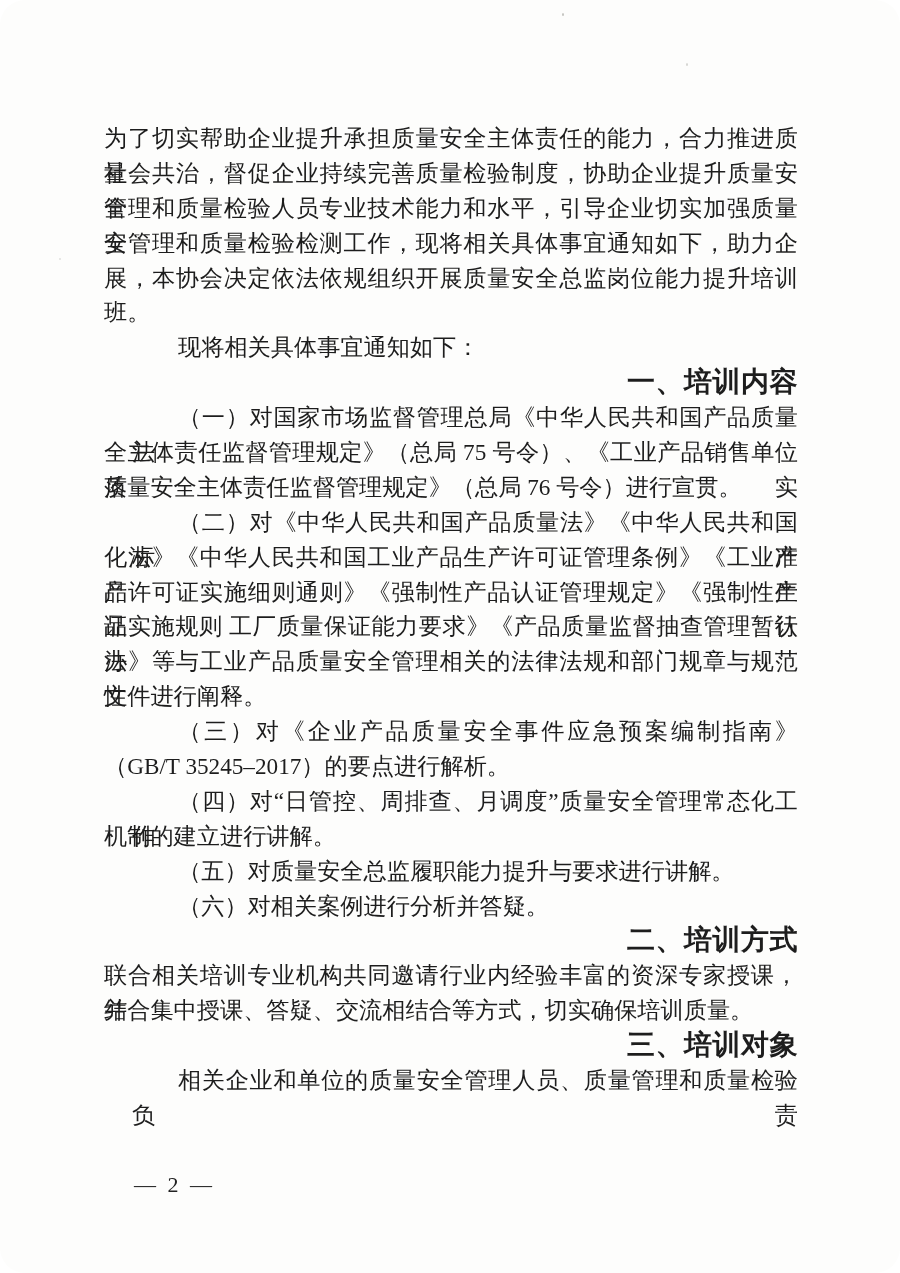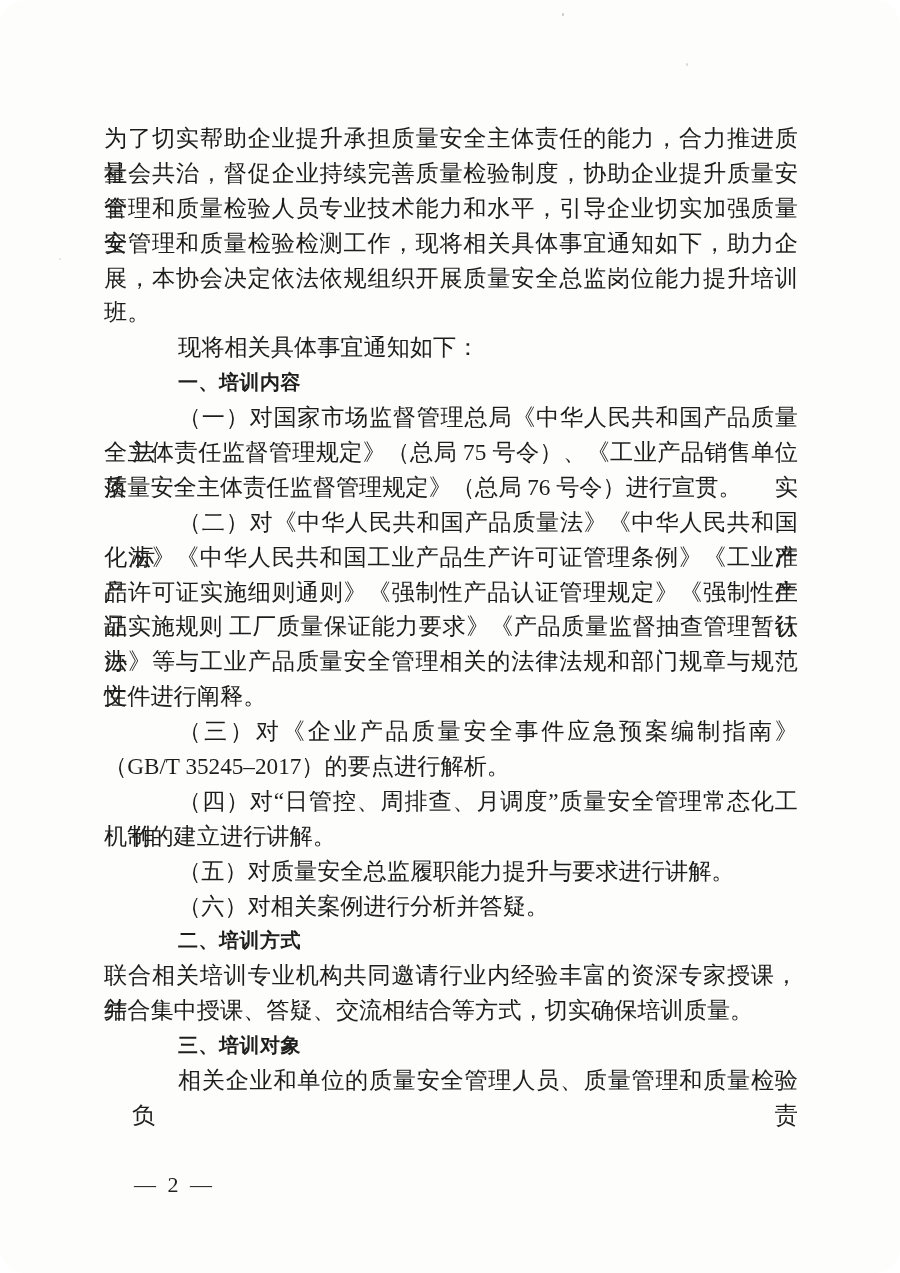--- a/index.html
+++ b/index.html
@@ -35,22 +35,23 @@
     text-align: justify;
     text-align-last: justify;
   }
   .line.indent {
     text-indent: 46px;
     margin-left: 28px;
   }
   .line.bold {
     font-family: "Liberation Sans", "DejaVu Sans", sans-serif;
     font-weight: 700;
-    font-size: 20px;
+    font-size: 28px;
     letter-spacing: 0.5px;
+    text-align: right;
   }
   .footer {
     position: absolute;
     left: 134px;
     top: 1172px;
     font-size: 22px;
     letter-spacing: 3px;
     color: #222222;
     font-family: "Liberation Serif", "DejaVu Serif", serif;
   }

